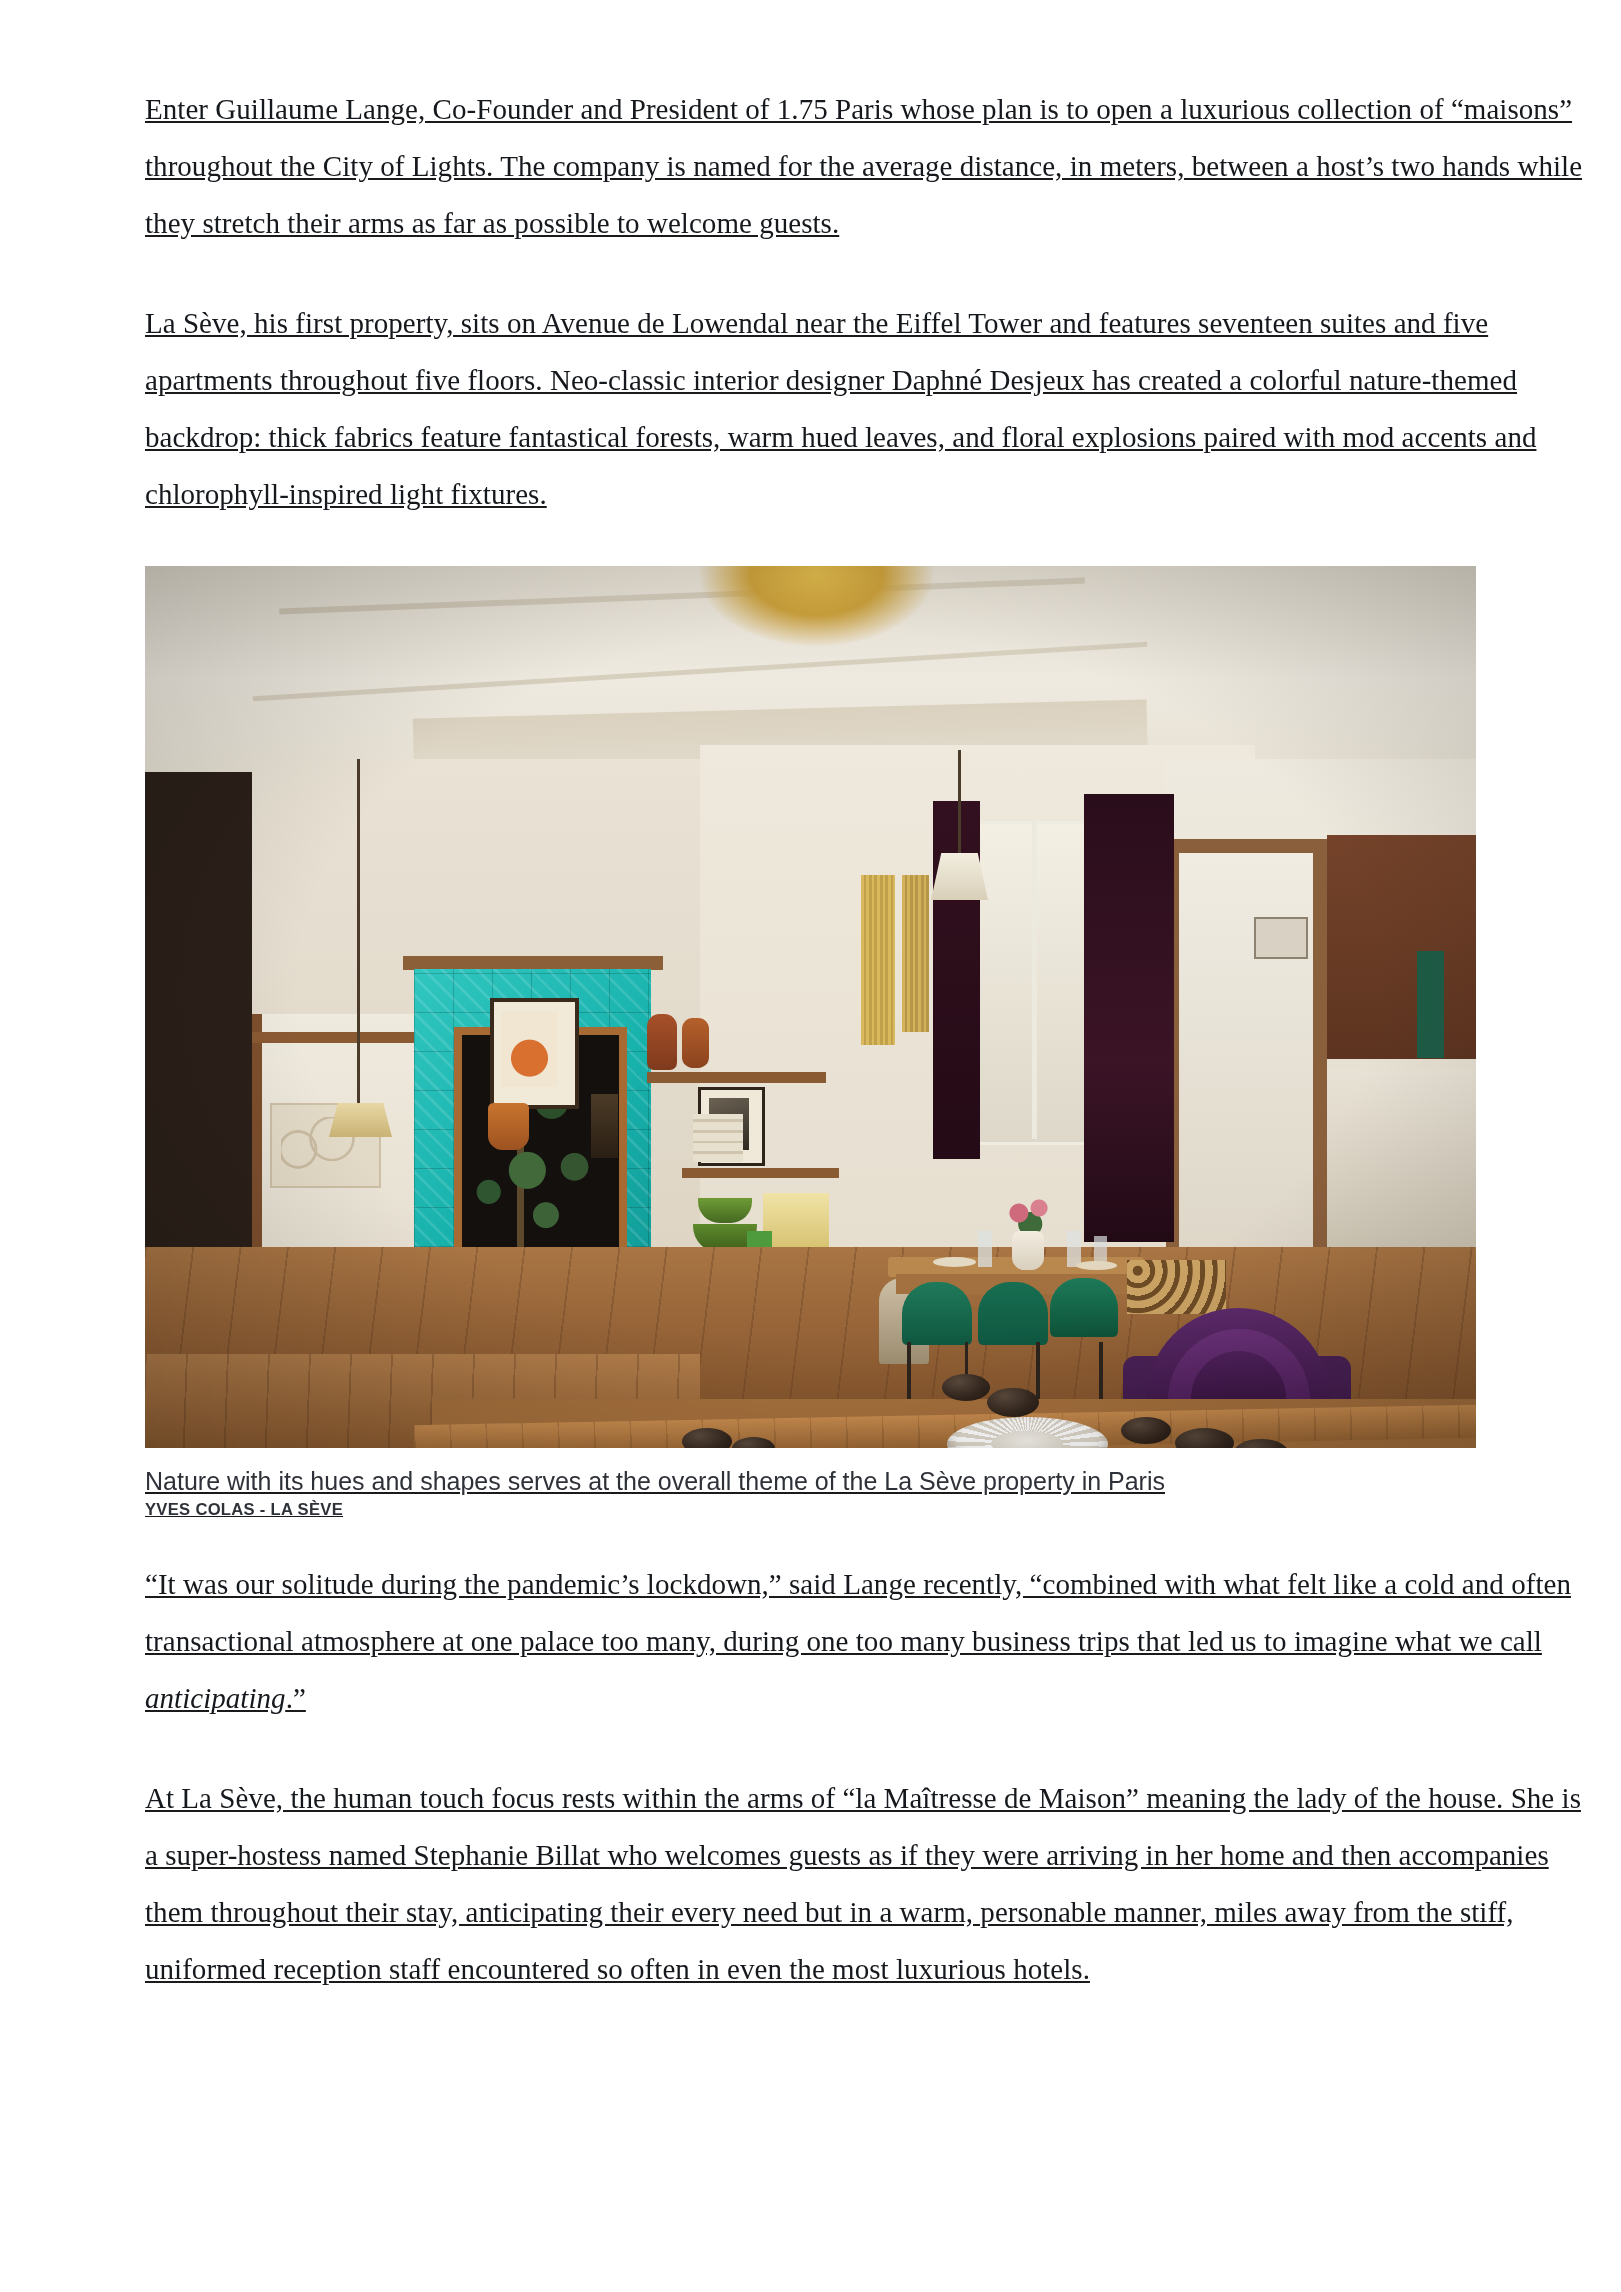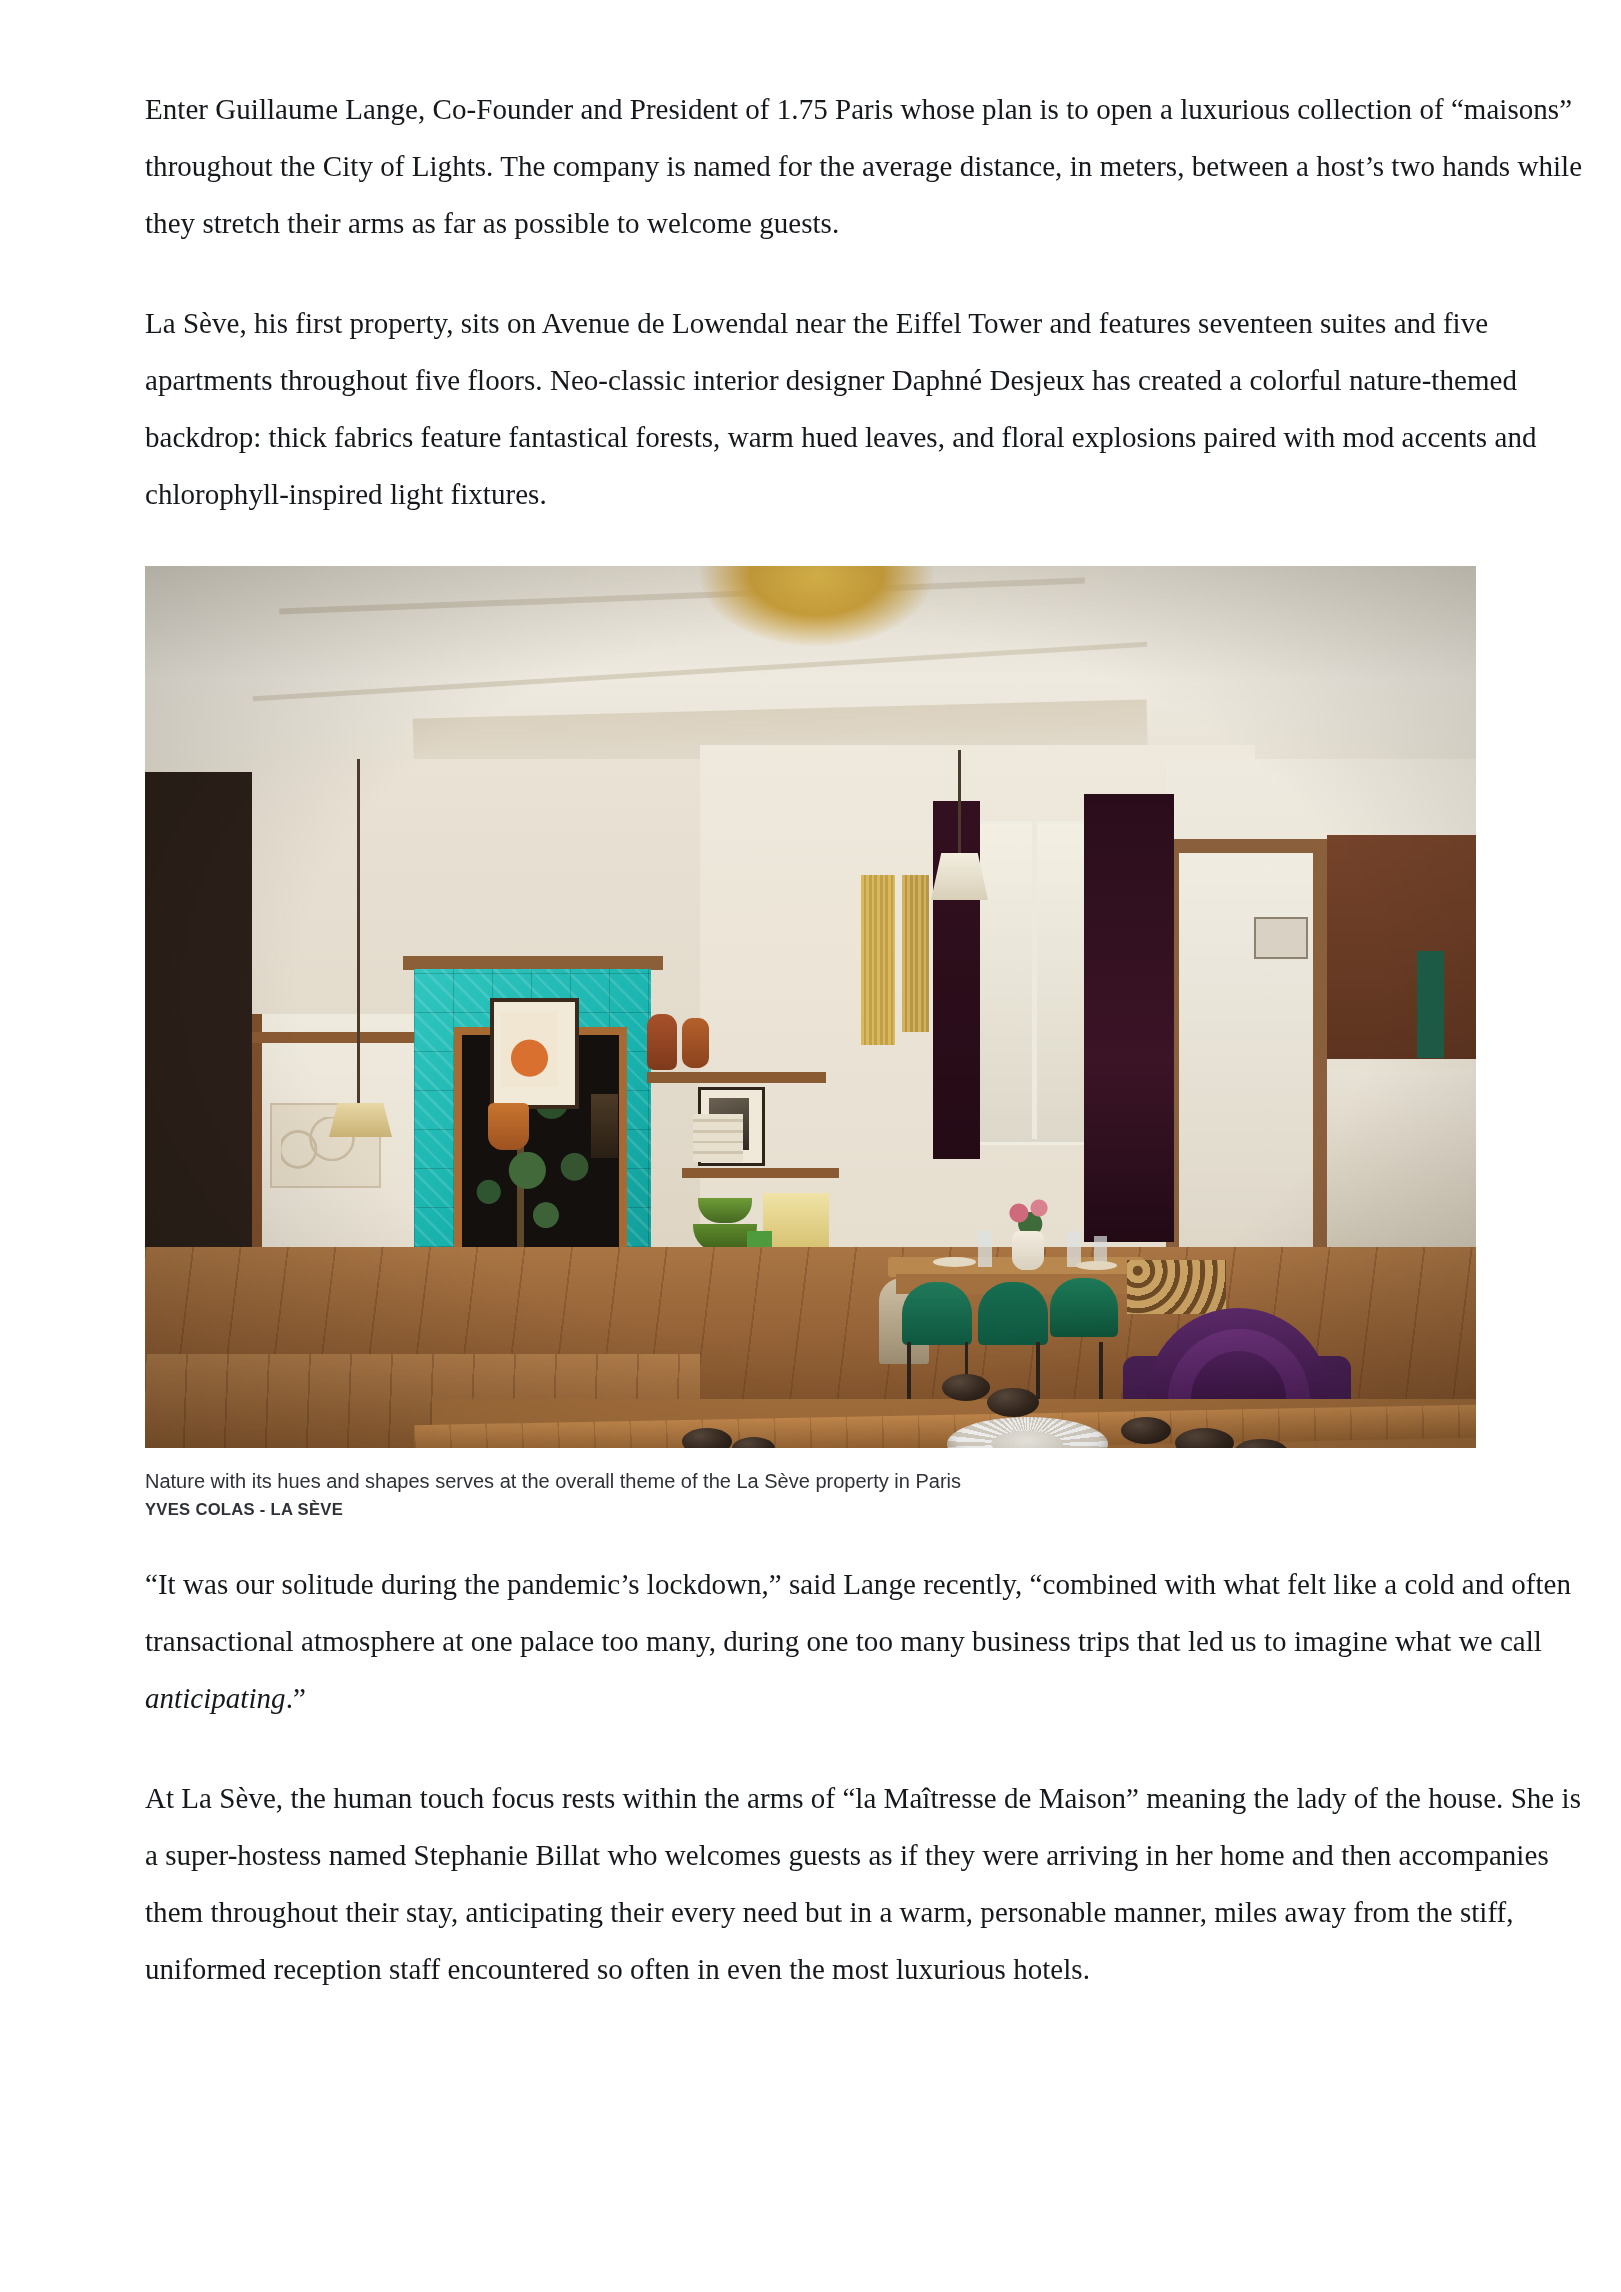--- a/index.html
+++ b/index.html
@@ -16,20 +16,21 @@
   }
   .page {
     position: relative;
     width: 1621px;
     height: 2293px;
     box-sizing: border-box;
     padding: 81px 145px 0 145px;
   }
   .article {
     width: 1438px;
+    text-decoration: underline;
   }
   p.body-text {
     font-family: "Liberation Serif", serif;
     font-size: 29px;
     line-height: 57px;
     color: #15181c;
     margin: 0 0 43px 0;
     letter-spacing: 0.04px;
     text-align: left;
   }
@@ -416,21 +417,21 @@
     border-radius: 50%;
     background: radial-gradient(ellipse at 50% 40%, #f7f4ee 0%, #d9d2c5 100%);
   }
   .vignette {
     left: 0; top: 0; width: 1331px; height: 882px;
     background: radial-gradient(ellipse at 52% 48%, rgba(0,0,0,0) 55%, rgba(0,0,0,0.22) 100%);
   }
   
   .caption {
     font-family: "Liberation Sans", sans-serif;
-    font-size: 20px;
+    font-size: 25px;
     line-height: 30px;
     color: #2e3238;
     margin-top: 18px;
   }
   .credit {
     font-family: "Liberation Sans", sans-serif;
     font-size: 16.6px;
     font-weight: bold;
     letter-spacing: 0.3px;
     color: #2e3238;

